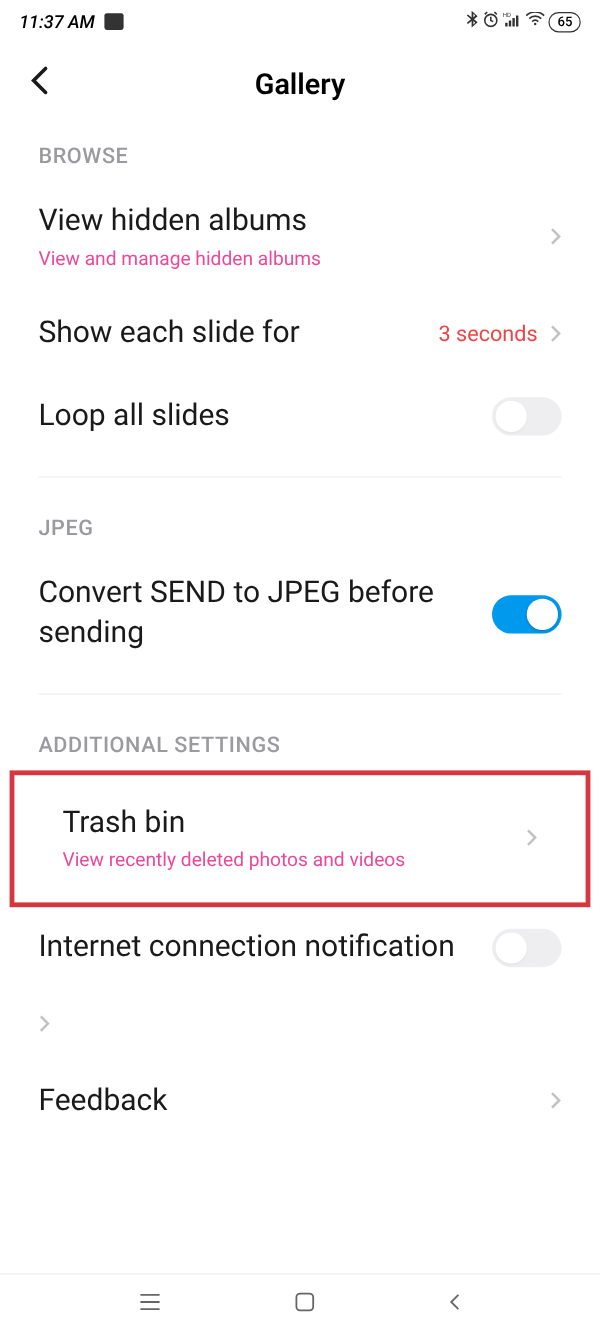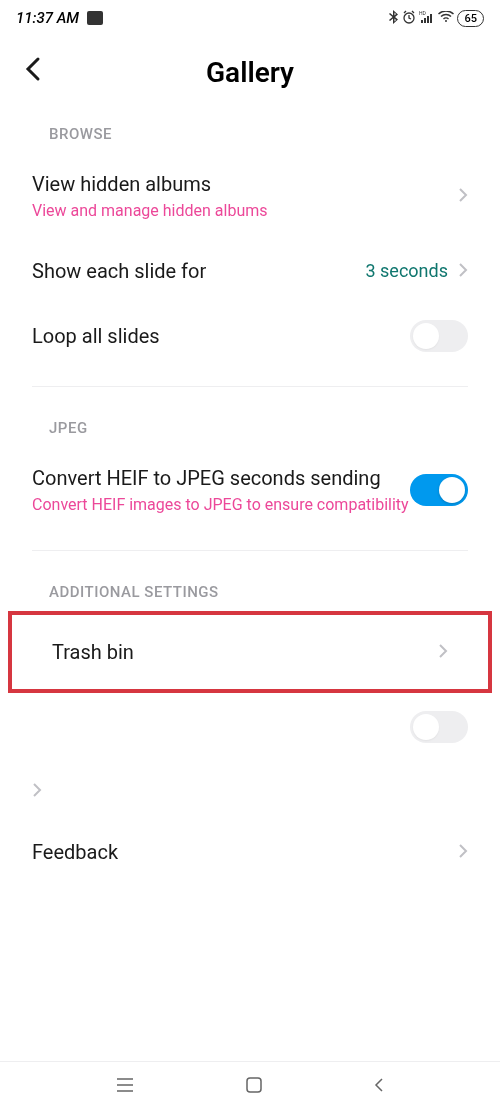--- a/index.html
+++ b/index.html
@@ -58,54 +58,54 @@
       position: relative;
       justify-content: center;
     }
     .back-btn {
       position: absolute;
       left: 24px;
       font-size: 28px;
       font-weight: 300;
     }
     .header-title {
-      font-size: 28px;
+      font-size: 24px;
       font-weight: 600;
     }
     .section-header {
-      padding: 16px 49px 10px;
-      font-size: 15px;
+      padding: 16px 32px 10px;
+      font-size: 18px;
       color: #9a9a9f;
       letter-spacing: 0.5px;
       font-weight: 500;
     }
     .setting-item {
       padding: 18px 32px;
       display: flex;
       align-items: center;
       justify-content: space-between;
     }
     .setting-text {
       flex: 1;
     }
     .setting-title {
-      font-size: 20px;
+      font-size: 25px;
       color: #1a1a1a;
       font-weight: 400;
       line-height: 1.3;
     }
     .setting-subtitle {
       font-size: 16px;
       color: #ec4899;
       margin-top: 4px;
       line-height: 1.3;
     }
     .setting-value {
       font-size: 18px;
-      color: #0f766e;
+      color: #ef4444;
       margin-right: 10px;
     }
     .chevron {
       color: #c0c0c5;
       font-size: 20px;
     }
     .toggle {
       width: 58px;
       height: 32px;
       border-radius: 16px;
@@ -242,47 +242,48 @@
     <div class="toggle-knob"></div>
   </div>
 </div>
 
 <div class="divider"></div>
 
 <div class="section-header">JPEG</div>
 
 <div class="setting-item">
   <div class="setting-text">
-    <div class="setting-title">Convert HEIF to JPEG seconds sending</div>
-    <div class="setting-subtitle">Convert HEIF images to JPEG to ensure compatibility</div>
+    <div class="setting-title">Convert SEND to JPEG before sending</div>
   </div>
   <div class="toggle toggle-on">
     <div class="toggle-knob"></div>
   </div>
 </div>
 
 <div class="divider"></div>
 
 <div class="section-header">ADDITIONAL SETTINGS</div>
 
 <div class="highlight-box">
   <div class="setting-item">
     <div class="setting-text">
       <div class="setting-title">Trash bin</div>
+      <div class="setting-subtitle">View recently deleted photos and videos</div>
     </div>
     <span class="chevron">
       <svg width="10" height="16" viewBox="0 0 10 16">
           <path d="M2 2l6 6-6 6" stroke="#c0c0c5" stroke-width="2" fill="none"></path>
         </svg>
     </span>
   </div>
 </div>
 
 <div class="setting-item">
   <div class="setting-text">
+    <div class="setting-title">Internet connection notification</div>
   </div>
   <div class="toggle toggle-off">
     <div class="toggle-knob"></div>
   </div>
 </div>
 
 <div class="setting-item">
   <span class="chevron">
     <svg width="10" height="16" viewBox="0 0 10 16">
         <path d="M2 2l6 6-6 6" stroke="#c0c0c5" stroke-width="2" fill="none"></path>

